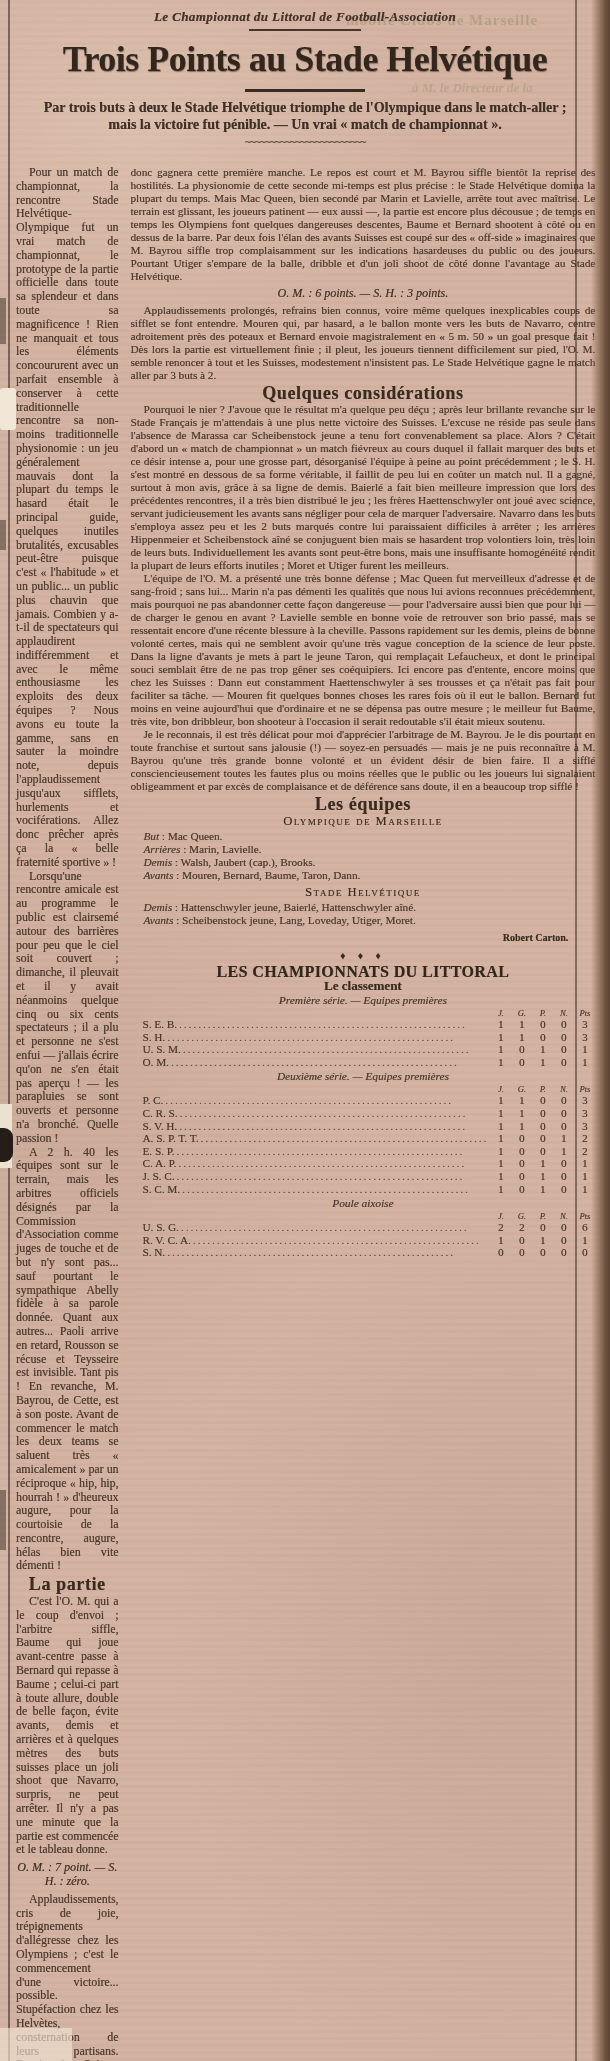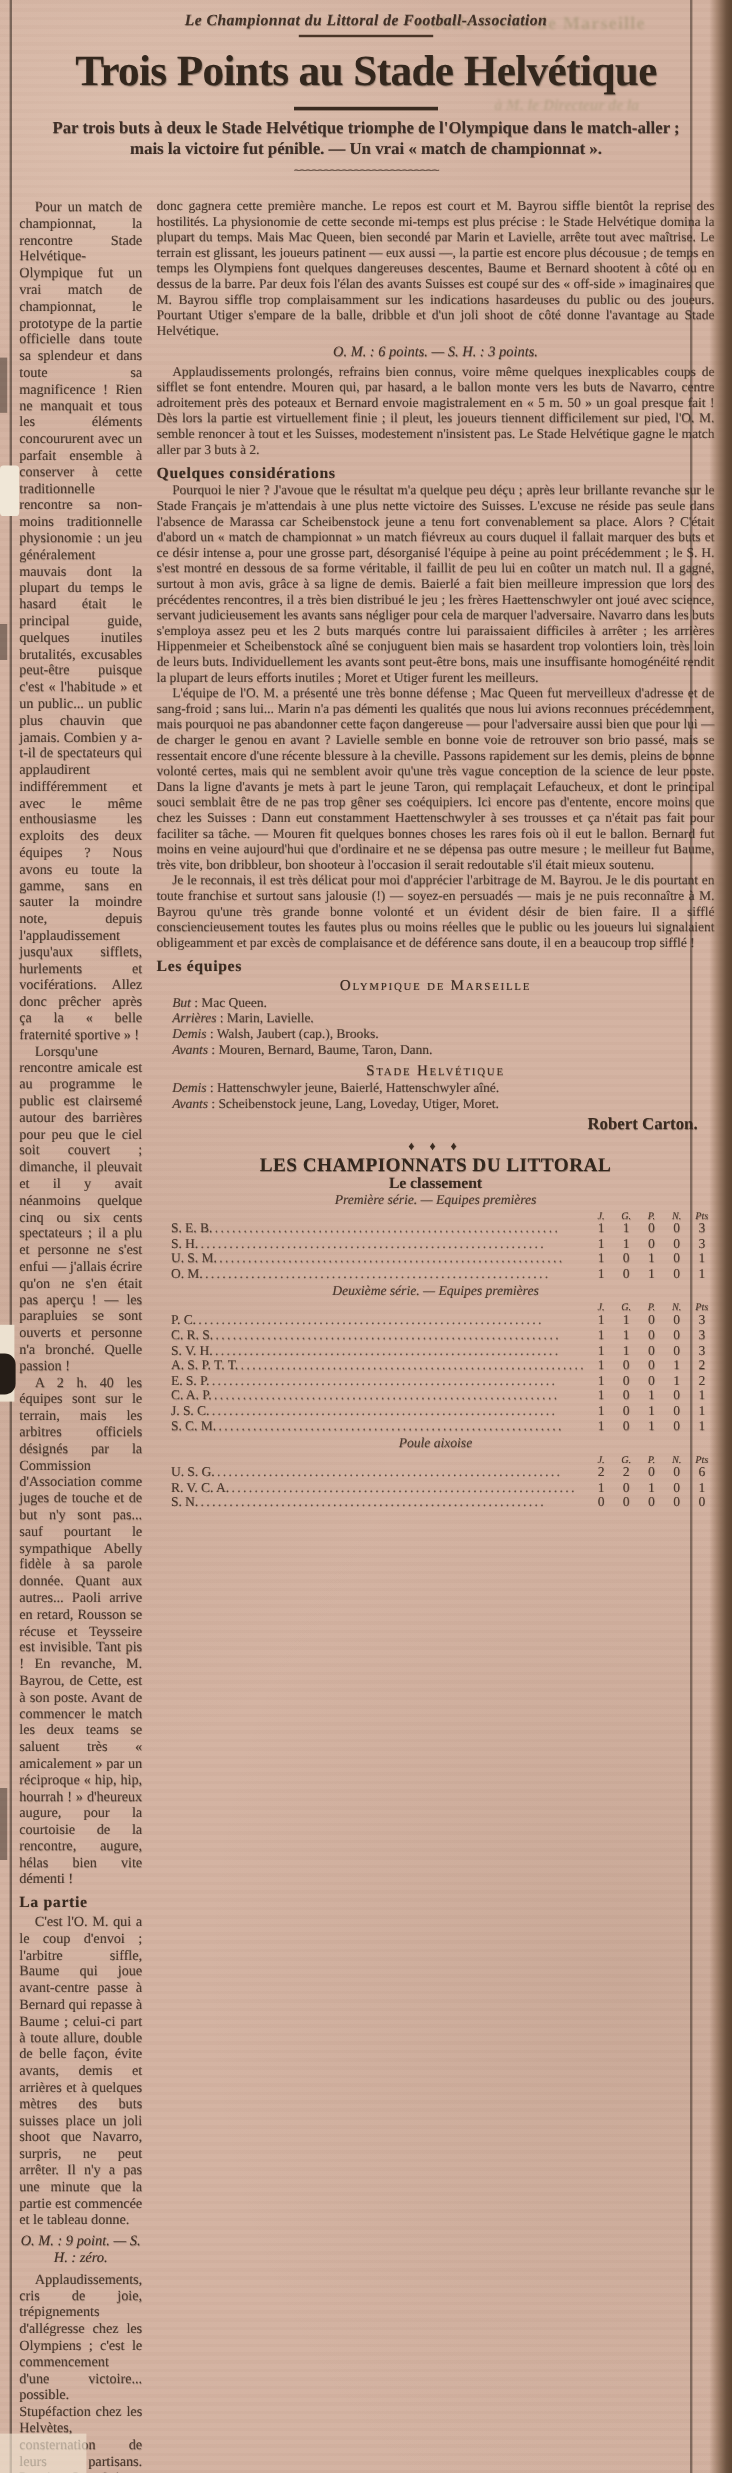--- a/index.html
+++ b/index.html
@@ -27,28 +27,28 @@
   .squiggle{text-align:center;font-size:10px;letter-spacing:-1px;color:#4a392e;margin-top:4px;
     font-family:"DejaVu Sans Mono",monospace;opacity:.8;}
   
   .cols{position:absolute;left:16px;right:40px;top:166px;bottom:0;display:flex;align-items:stretch;}
   .col{text-align:justify;}
   .col-left{width:282px;font-size:11.8px;line-height:13.8px;}
   .col-right{flex:1;font-size:11.2px;line-height:13.0px;}
   .col-rule{width:1px;background:rgba(80,60,46,0.55);margin:0 6px;}
   .body-p{margin:0;text-indent:13px;}
   .body-p.cont{text-indent:0;}
-  .subhead{font-size:13px;font-weight:bold;margin:5px 0 3px;
+  .subhead{text-align:center;font-size:18px;font-weight:bold;margin:5px 0 3px;
     letter-spacing:0.6px;color:#3a2b20;}
   .score-line{text-align:center;font-style:italic;margin:4px 0;font-size:12px;color:#413127;}
   .team-head{text-align:center;font-variant:small-caps;letter-spacing:1.5px;margin:4px 0 2px;
     font-size:12.5px;color:#3a2b20;}
   .team-line{margin:0;text-indent:13px;}
   .team-line i{font-style:italic;}
-  .signature{text-align:right;font-weight:bold;font-size:14px;margin:4px 14px 0 0;color:#3a2b20;}
+  .signature{text-align:right;font-weight:bold;font-size:10px;margin:4px 27px 0 0;color:#3a2b20;}
   .orn-divider{text-align:center;margin:5px 0 3px;font-size:10px;letter-spacing:5px;color:#3a2b20;}
   
   .st-title{text-align:center;font-weight:bold;font-size:16px;letter-spacing:0.4px;
     margin:3px 0 1px;color:#33271d;white-space:nowrap;}
   .st-sub{text-align:center;font-weight:bold;font-size:13px;margin:0 0 1px;color:#3a2b20;}
   .st-label{text-align:center;font-style:italic;font-size:11.3px;margin:2px 0 0;}
   .st-row{display:flex;line-height:12.6px;font-size:11.2px;align-items:baseline;}
   .st-headrow{font-size:8.5px;font-style:italic;line-height:10px;margin-top:1px;color:#4a392e;}
   .st-team{white-space:nowrap;padding-left:12px;flex:none;}
   .st-fill{flex:1;}
@@ -89,21 +89,21 @@
     <div class="squiggle">~~~~~~~~~~~~~~~~~~~~~~~~</div>
   </div>
 
   <div class="cols">
     <div class="col col-left">
         <p class="body-p">Pour un match de championnat, la rencontre Stade Helvétique-Olympique fut un vrai match de championnat, le prototype de la partie officielle dans toute sa splendeur et dans toute sa magnificence ! Rien ne manquait et tous les éléments concoururent avec un parfait ensemble à conserver à cette traditionnelle rencontre sa non-moins traditionnelle physionomie : un jeu généralement mauvais dont la plupart du temps le hasard était le principal guide, quelques inutiles brutalités, excusables peut-être puisque c'est « l'habitude » et un public... un public plus chauvin que jamais. Combien y a-t-il de spectateurs qui applaudirent indifféremment et avec le même enthousiasme les exploits des deux équipes ? Nous avons eu toute la gamme, sans en sauter la moindre note, depuis l'applaudissement jusqu'aux sifflets, hurlements et vociférations. Allez donc prêcher après ça la « belle fraternité sportive » !</p>
         <p class="body-p">Lorsqu'une rencontre amicale est au programme le public est clairsemé autour des barrières pour peu que le ciel soit couvert ; dimanche, il pleuvait et il y avait néanmoins quelque cinq ou six cents spectateurs ; il a plu et personne ne s'est enfui — j'allais écrire qu'on ne s'en était pas aperçu ! — les parapluies se sont ouverts et personne n'a bronché. Quelle passion !</p>
         <p class="body-p">A 2 h. 40 les équipes sont sur le terrain, mais les arbitres officiels désignés par la Commission d'Association comme juges de touche et de but n'y sont pas... sauf pourtant le sympathique Abelly fidèle à sa parole donnée. Quant aux autres... Paoli arrive en retard, Rousson se récuse et Teysseire est invisible. Tant pis ! En revanche, M. Bayrou, de Cette, est à son poste. Avant de commencer le match les deux teams se saluent très « amicalement » par un réciproque « hip, hip, hourrah ! » d'heureux augure, pour la courtoisie de la rencontre, augure, hélas bien vite démenti !</p>
         <h3 class="subhead">La partie</h3>
         <p class="body-p">C'est l'O. M. qui a le coup d'envoi ; l'arbitre siffle, Baume qui joue avant-centre passe à Bernard qui repasse à Baume ; celui-ci part à toute allure, double de belle façon, évite avants, demis et arrières et à quelques mètres des buts suisses place un joli shoot que Navarro, surpris, ne peut arrêter. Il n'y a pas une minute que la partie est commencée et le tableau donne.</p>
-        <p class="score-line">O. M. : 9 point. — S. H. : zéro.</p>
+        <p class="score-line">O. M. : 7 point. — S. H. : zéro.</p>
         <p class="body-p">Applaudissements, cris de joie, trépignements d'allégresse chez les Olympiens ; c'est le commencement d'une victoire... possible. Stupéfaction chez les Helvètes, consternation de leurs partisans. Reprise. Les Suisses ne se démontent pas pour si peu et essayent d'organiser leur jeu. Je dis « essayent » parce qu'en réalité ils ne firent guère que cela durant toute la partie et ne réussissent que de ci, de là, par à-coup à coordonner leurs éléments. Ils dominent néanmoins, grâce surtout à leur excellente ligne de demis qui sert admirablement ses avants. Mac Queen arrête quelques jolis shoots d'Utiger et de Lang avec un indiscutable brio. Marin et Lavielle sont à l'ouvrage et dégagent à tout instant ; mais les demis olympiens sont impuissants et se laissent souvent chiper la balle. Haettenschwyler aîné se démène comme un diable dans un bénitier. Enfin sur un cafouillage devant les goals de l'O. M., Utiger marque le premier but à l'actif des Suisses après quinze minutes de jeu. Les deux équipes sont à égalité.</p>
       </div>
     <div class="col-rule"></div>
     <div class="col col-right">
         <p class="body-p cont">donc gagnera cette première manche. Le repos est court et M. Bayrou siffle bientôt la reprise des hostilités. La physionomie de cette seconde mi-temps est plus précise : le Stade Helvétique domina la plupart du temps. Mais Mac Queen, bien secondé par Marin et Lavielle, arrête tout avec maîtrise. Le terrain est glissant, les joueurs patinent — eux aussi —, la partie est encore plus décousue ; de temps en temps les Olympiens font quelques dangereuses descentes, Baume et Bernard shootent à côté ou en dessus de la barre. Par deux fois l'élan des avants Suisses est coupé sur des « off-side » imaginaires que M. Bayrou siffle trop complaisamment sur les indications hasardeuses du public ou des joueurs. Pourtant Utiger s'empare de la balle, dribble et d'un joli shoot de côté donne l'avantage au Stade Helvétique.</p>
         <p class="score-line">O. M. : 6 points. — S. H. : 3 points.</p>
         <p class="body-p">Applaudissements prolongés, refrains bien connus, voire même quelques inexplicables coups de sifflet se font entendre. Mouren qui, par hasard, a le ballon monte vers les buts de Navarro, centre adroitement près des poteaux et Bernard envoie magistralement en « 5 m. 50 » un goal presque fait ! Dès lors la partie est virtuellement finie ; il pleut, les joueurs tiennent difficilement sur pied, l'O. M. semble renoncer à tout et les Suisses, modestement n'insistent pas. Le Stade Helvétique gagne le match aller par 3 buts à 2.</p>
         <h3 class="subhead">Quelques considérations</h3>
         <p class="body-p">Pourquoi le nier ? J'avoue que le résultat m'a quelque peu déçu ; après leur brillante revanche sur le Stade Français je m'attendais à une plus nette victoire des Suisses. L'excuse ne réside pas seule dans l'absence de Marassa car Scheibenstock jeune a tenu fort convenablement sa place. Alors ? C'était d'abord un « match de championnat » un match fiévreux au cours duquel il fallait marquer des buts et ce désir intense a, pour une grosse part, désorganisé l'équipe à peine au point précédemment ; le S. H. s'est montré en dessous de sa forme véritable, il faillit de peu lui en coûter un match nul. Il a gagné, surtout à mon avis, grâce à sa ligne de demis. Baierlé a fait bien meilleure impression que lors des précédentes rencontres, il a très bien distribué le jeu ; les frères Haettenschwyler ont joué avec science, servant judicieusement les avants sans négliger pour cela de marquer l'adversaire. Navarro dans les buts s'employa assez peu et les 2 buts marqués contre lui paraissaient difficiles à arrêter ; les arrières Hippenmeier et Scheibenstock aîné se conjuguent bien mais se hasardent trop volontiers loin, très loin de leurs buts. Individuellement les avants sont peut-être bons, mais une insuffisante homogénéité rendit la plupart de leurs efforts inutiles ; Moret et Utiger furent les meilleurs.</p>
         <p class="body-p">L'équipe de l'O. M. a présenté une très bonne défense ; Mac Queen fut merveilleux d'adresse et de sang-froid ; sans lui... Marin n'a pas démenti les qualités que nous lui avions reconnues précédemment, mais pourquoi ne pas abandonner cette façon dangereuse — pour l'adversaire aussi bien que pour lui — de charger le genou en avant ? Lavielle semble en bonne voie de retrouver son brio passé, mais se ressentait encore d'une récente blessure à la cheville. Passons rapidement sur les demis, pleins de bonne volonté certes, mais qui ne semblent avoir qu'une très vague conception de la science de leur poste. Dans la ligne d'avants je mets à part le jeune Taron, qui remplaçait Lefaucheux, et dont le principal souci semblait être de ne pas trop gêner ses coéquipiers. Ici encore pas d'entente, encore moins que chez les Suisses : Dann eut constamment Haettenschwyler à ses trousses et ça n'était pas fait pour faciliter sa tâche. — Mouren fit quelques bonnes choses les rares fois où il eut le ballon. Bernard fut moins en veine aujourd'hui que d'ordinaire et ne se dépensa pas outre mesure ; le meilleur fut Baume, très vite, bon dribbleur, bon shooteur à l'occasion il serait redoutable s'il était mieux soutenu.</p>

